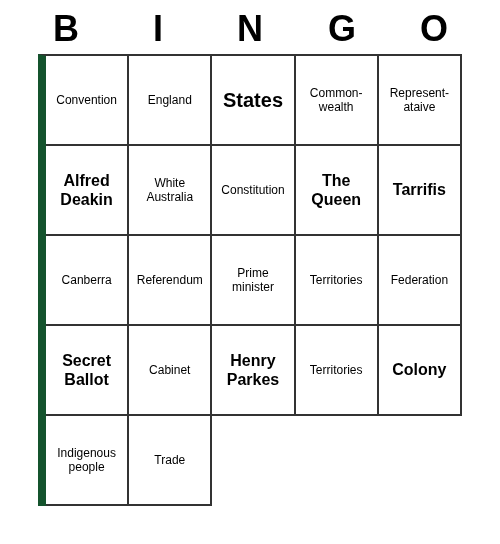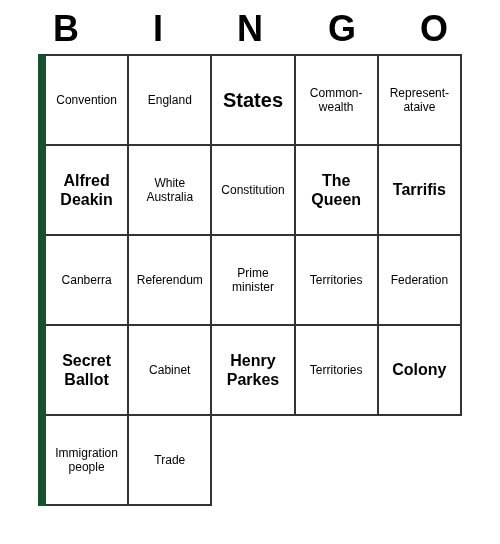--- a/index.html
+++ b/index.html
@@ -94,15 +94,15 @@
     <div class="bingo-cell small">Canberra</div>
     <div class="bingo-cell small">Referendum</div>
     <div class="bingo-cell small">Prime minister</div>
     <div class="bingo-cell small">Territories</div>
     <div class="bingo-cell small">Federation</div>
     <div class="bingo-cell medium">Secret Ballot</div>
     <div class="bingo-cell small">Cabinet</div>
     <div class="bingo-cell medium">Henry Parkes</div>
     <div class="bingo-cell small">Territories</div>
     <div class="bingo-cell medium">Colony</div>
-    <div class="bingo-cell small">Immigration people</div>
+    <div class="bingo-cell small">Indigenous people</div>
     <div class="bingo-cell small">Trade</div>
   </div>
 
 </body></html>

